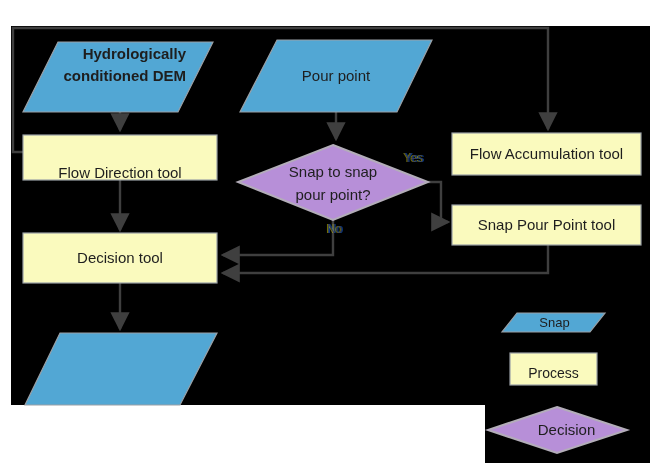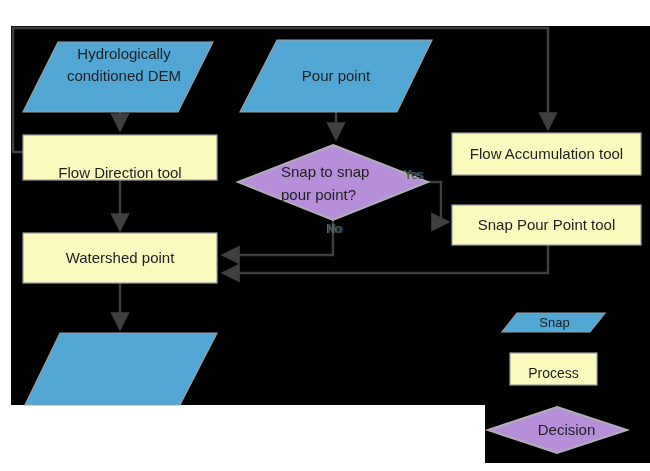--- a/index.html
+++ b/index.html
@@ -9,41 +9,41 @@
   }
   .bg{position:absolute;background:#000000;}
   #bg-main{left:11px;top:26px;width:639px;height:379px;}
   #bg-legend{left:485px;top:405px;width:165px;height:58px;}
   svg.layer{position:absolute;left:0;top:0;}
   .edges path{stroke:#3f3f3f;stroke-width:2.4;fill:none;}
   .nodes .shape{stroke:#9aa0a6;stroke-width:1.2;}
   .nodes .diamond{stroke:#b3adb9;stroke-width:2;}
   .lbl{
     position:absolute;display:flex;align-items:center;justify-content:center;
-    text-align:left;color:#1e1e1e;font-size:15px;line-height:1.35;
+    text-align:center;color:#1e1e1e;font-size:15px;line-height:1.35;
     pointer-events:none;white-space:normal;
   }
-  .lbl.left{display:block;text-align:center;}
+  .lbl.left{display:block;text-align:right;font-weight:bold;}
   #dem-label{left:62px;top:43px;width:124px;height:70px;line-height:22px;}
   #pour-point-label{left:256px;top:40px;width:160px;height:72px;}
   #flow-direction-label{left:23px;top:151px;width:194px;height:45px;}
   #flow-accumulation-label{left:452px;top:133px;width:189px;height:42px;border-radius:18px;}
   #snap-pour-point-label{left:452px;top:205px;width:189px;height:40px;}
   #watershed-tool-label{left:23px;top:233px;width:194px;height:50px;}
   #decision-label{left:281px;top:145px;width:104px;height:75px;line-height:23px;}
   #watershed-label{left:25px;top:333px;width:192px;height:72px;}
   #legend-data-label{left:502px;top:313px;width:105px;height:20px;font-size:13px;}
   #legend-process-label{left:510px;top:353px;width:87px;height:40px;font-size:14px;}
   #legend-decision-label{left:497px;top:407px;width:139px;height:46px;font-size:15px;}
   .edge-lbl{
     position:absolute;font-size:12px;color:#3a3d5e;
     text-shadow:-1px 0 0 rgba(255,255,0,0.45), 1px 0 0 rgba(0,110,255,0.5);
     pointer-events:none;
   }
-  #yes-label{left:404px;top:151px;margin-top:17px;}
+  #yes-label{left:404px;top:151px;}
   #no-label{left:300px;top:222px;padding-left:27px;}
 </style>
 </head>
 <body>
 
 <div class="stage">
 
   <div class="bg" id="bg-main"></div>
   <div class="bg" id="bg-legend"></div>
 
@@ -80,21 +80,21 @@
       <polygon class="diamond" points="557,407 627,430 557,453 488,430" fill="#b78fd8"></polygon>
     </g>
   </svg>
 
   <div class="lbl left" id="dem-label">Hydrologically conditioned DEM</div>
   <div class="lbl" id="pour-point-label">Pour point</div>
   <div class="lbl" id="flow-direction-label">Flow Direction tool</div>
   <div class="lbl" id="flow-accumulation-label">Flow Accumulation tool</div>
   <div class="lbl" id="snap-pour-point-label">Snap Pour Point tool</div>
   <div class="lbl" id="decision-label">Snap to snap pour point?</div>
-  <div class="lbl" id="watershed-tool-label">Watershed point</div>
+  <div class="lbl" id="watershed-tool-label">Decision tool</div>
 
   <div class="edge-lbl" id="yes-label">Yes</div>
   <div class="edge-lbl" id="no-label">No</div>
 
   <div class="lbl" id="legend-data-label">Snap</div>
   <div class="lbl" id="legend-process-label">Process</div>
   <div class="lbl" id="legend-decision-label">Decision</div>
 
 </div>
 

